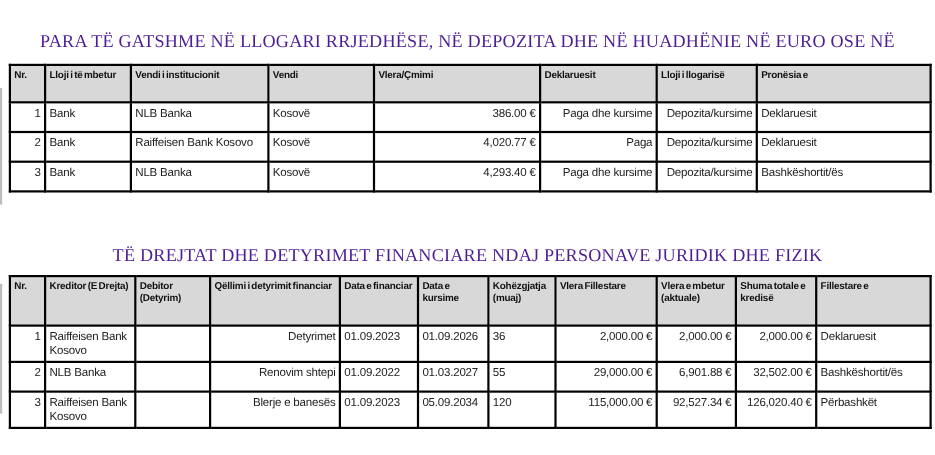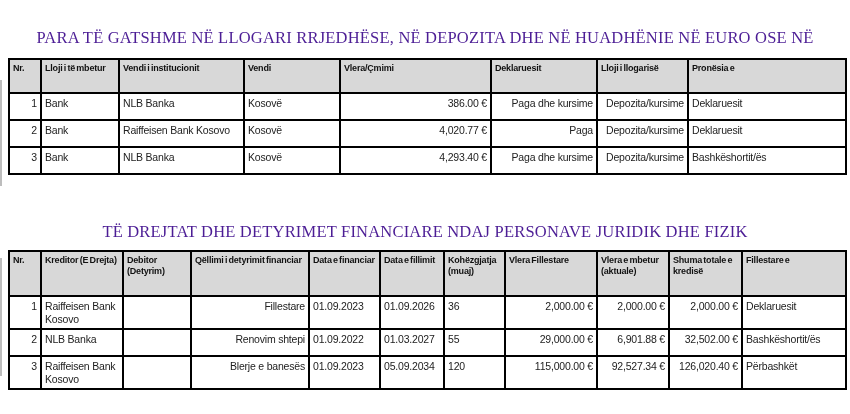--- a/index.html
+++ b/index.html
@@ -146,32 +146,32 @@
       <col style="width:73px">
       <col style="width:104px">
   </colgroup>
   <tbody>
       <tr class="hrow2">
     <th>Nr.</th>
     <th>Kreditor (E Drejta)</th>
     <th>Debitor (Detyrim)</th>
     <th>Qëllimi i detyrimit financiar</th>
     <th>Data e financiar</th>
-    <th>Data e fillimit</th>
+    <th>Data e kursime</th>
     <th>Kohëzgjatja (muaj)</th>
     <th>Vlera Fillestare</th>
     <th>Vlera e mbetur (aktuale)</th>
     <th>Shuma totale e kredisë</th>
     <th>Fillestare e</th>
   </tr>
   <tr class="brow">
     <td class="r">1</td>
     <td>Raiffeisen Bank Kosovo</td>
     <td></td>
-    <td class="r">Fillestare</td>
+    <td class="r">Detyrimet</td>
     <td>01.09.2023</td>
     <td>01.09.2026</td>
     <td>36</td>
     <td class="r">2,000.00 €</td>
     <td class="r">2,000.00 €</td>
     <td class="r">2,000.00 €</td>
     <td>Deklaruesit</td>
   </tr>
   <tr class="brow">
     <td class="r">2</td>

